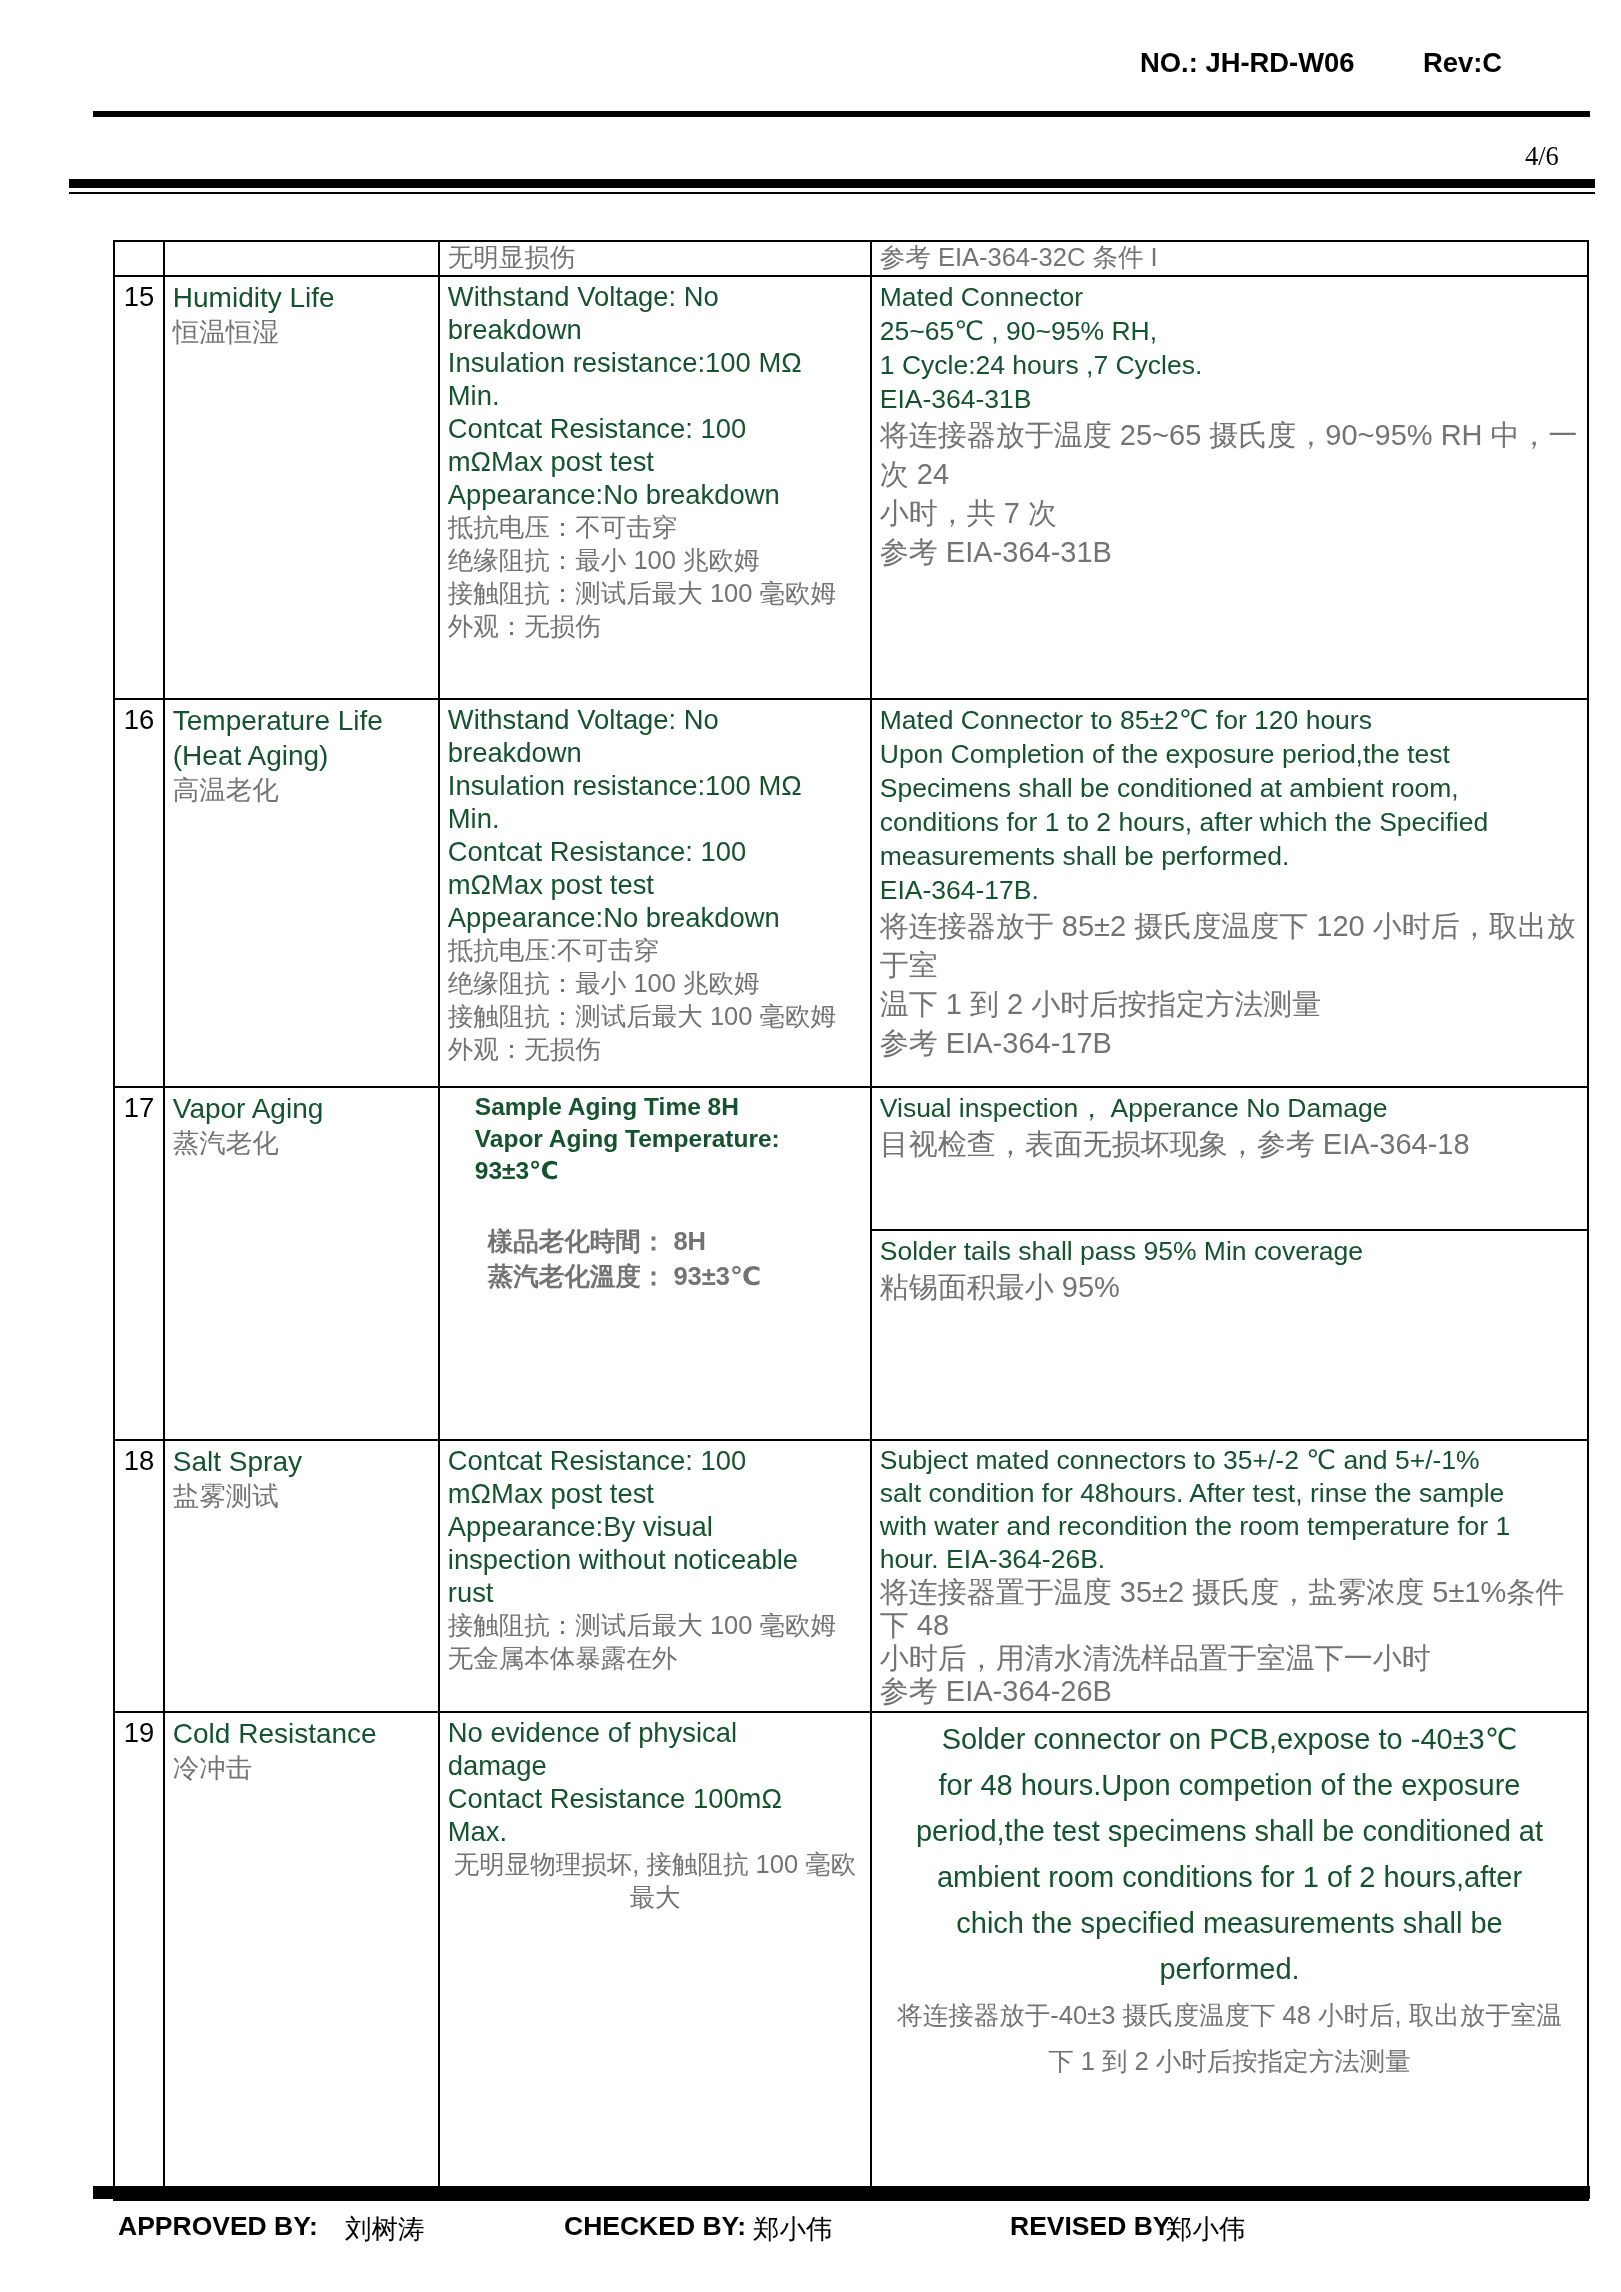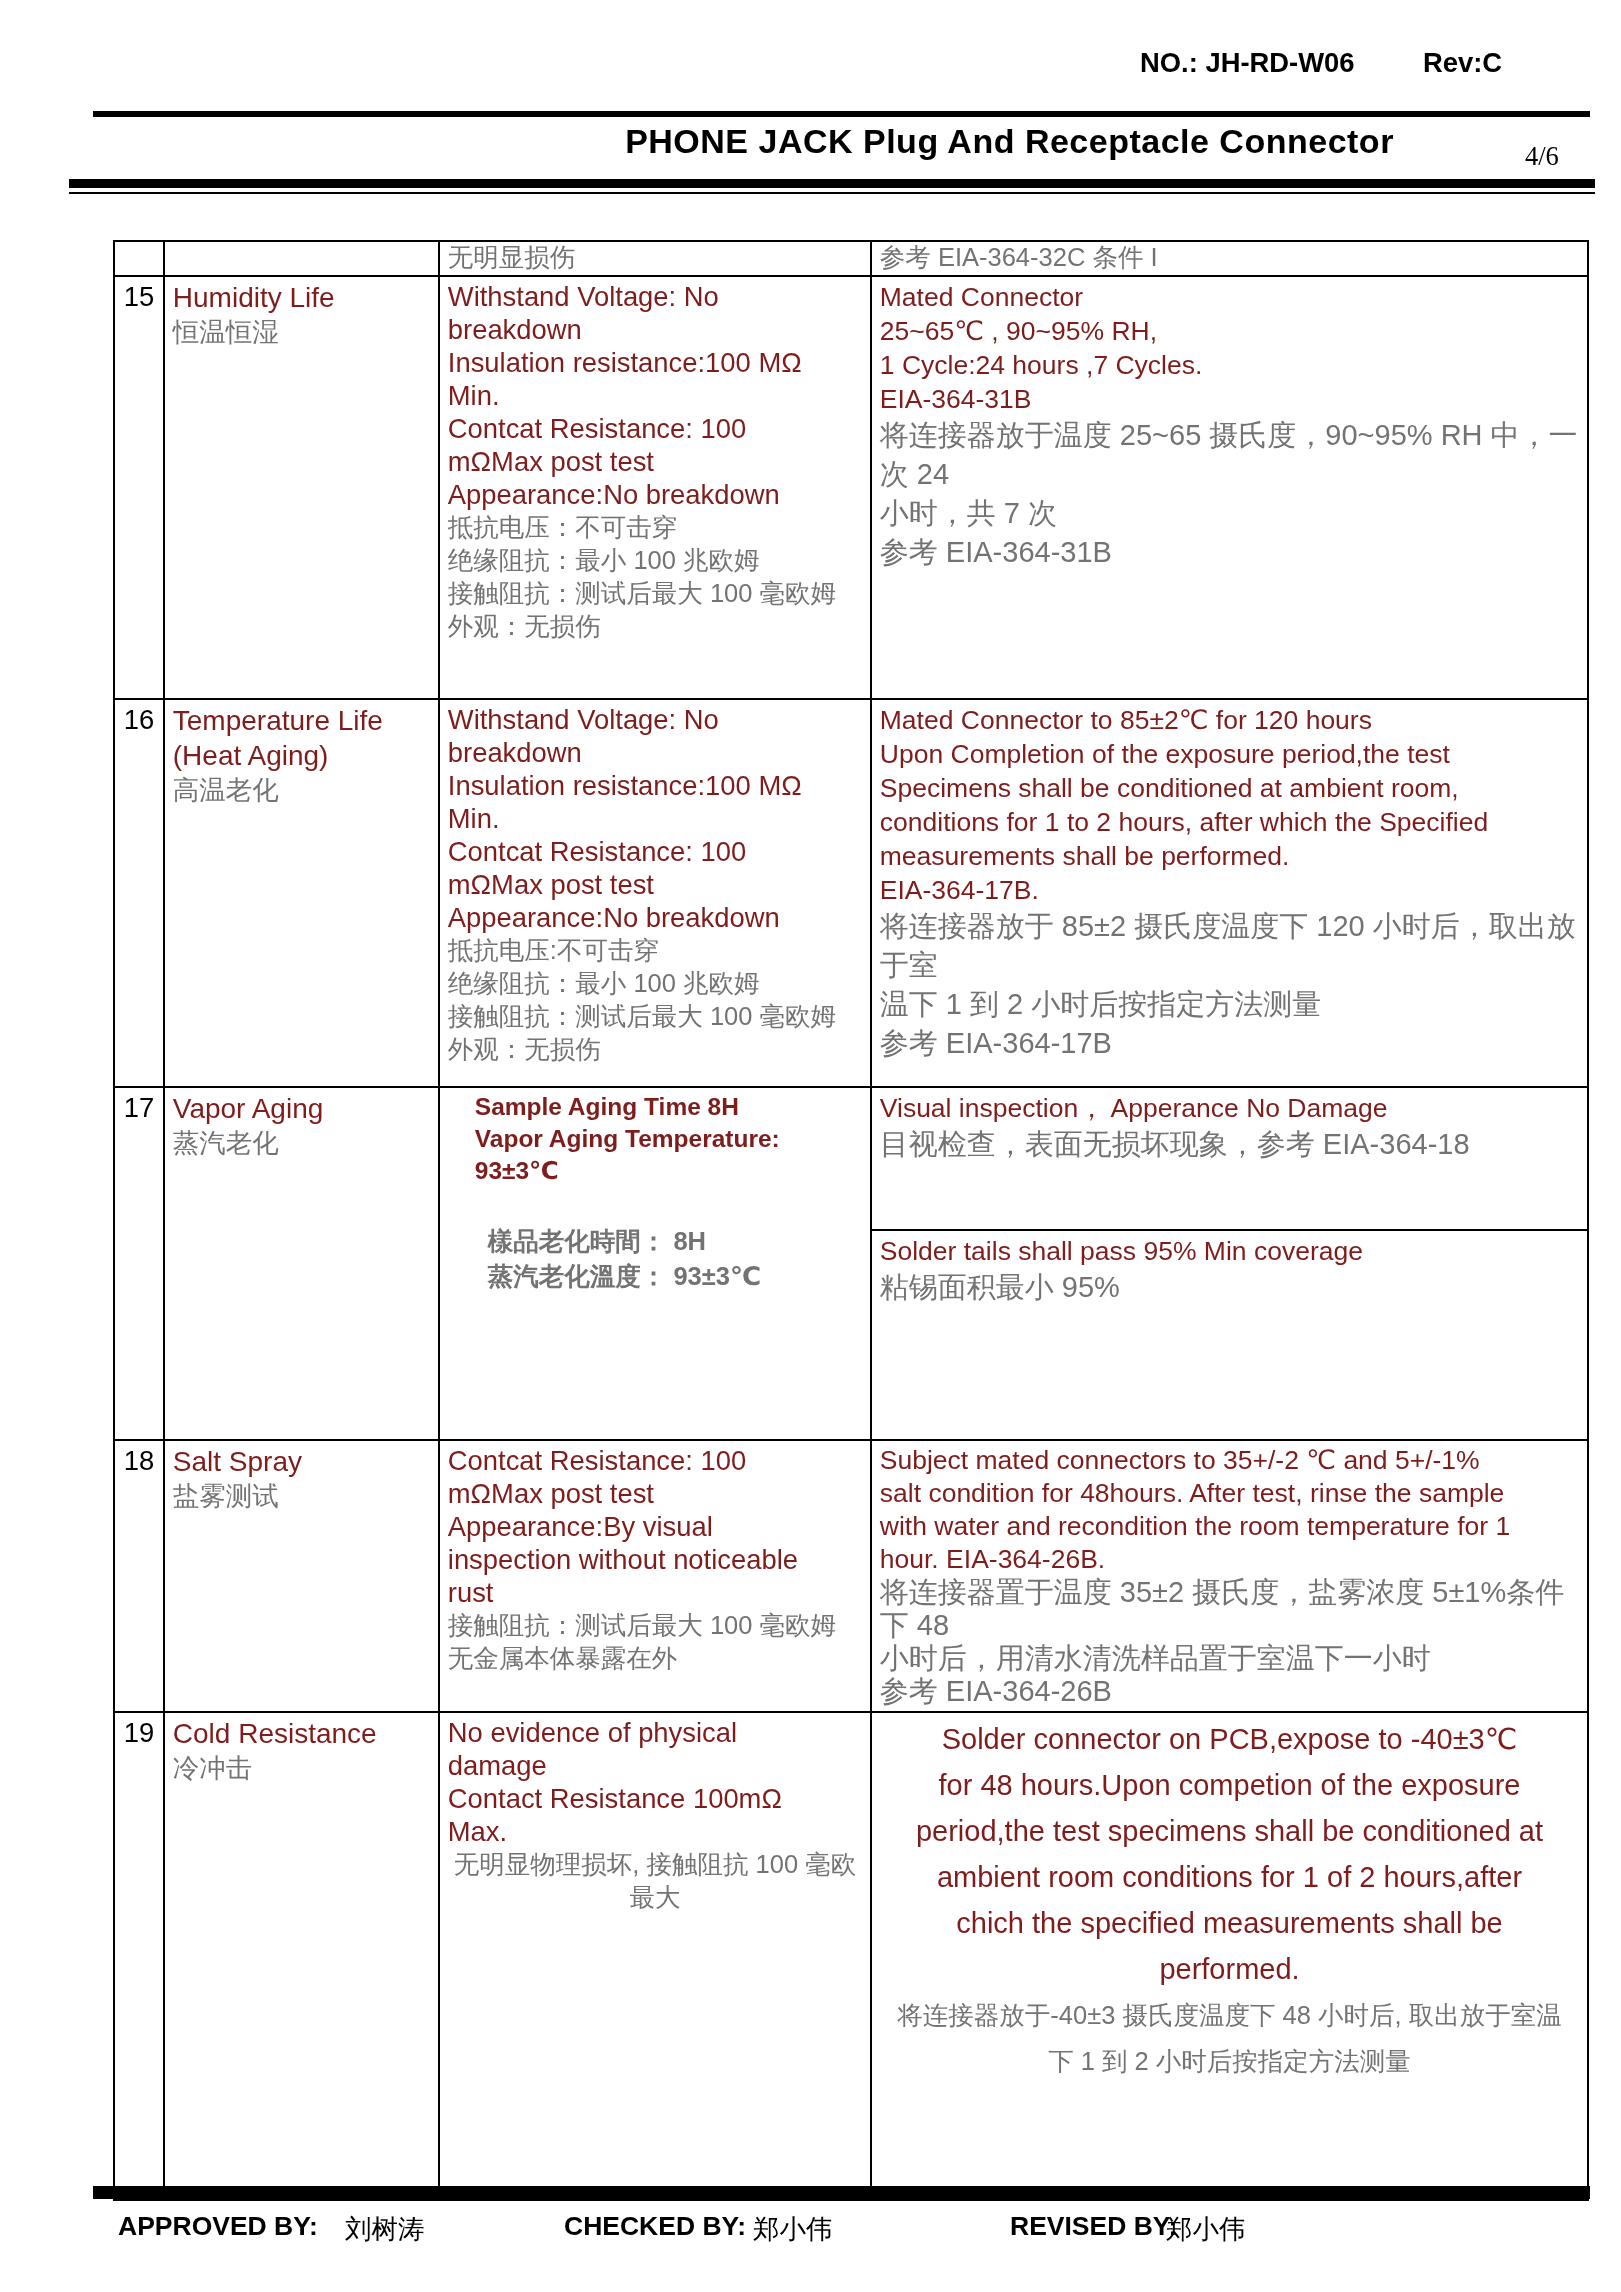--- a/index.html
+++ b/index.html
@@ -19,21 +19,21 @@
   .rule2{position:absolute;left:69px;top:179px;width:1526px;height:14.7px;border-top:9.8px solid #000;border-bottom:2.9px solid #000;box-sizing:border-box;}
   
   table.spec{
     position:absolute;left:113px;top:240px;width:1475px;
     border-collapse:collapse;table-layout:fixed;
   }
   table.spec td{
     border:2.9px solid #000;padding:2.9px 7.8px;vertical-align:top;overflow:hidden;
     font-size:27.4px;line-height:33px;
   }
-  .en{color:#7f1d1d;white-space:pre-line;}
+  .en{color:#14532d;white-space:pre-line;}
   .cn{color:#737373;white-space:pre-line;}
   td.c-no{text-align:center;vertical-align:middle;font-size:27.4px;padding:2.9px 2px;}
   td.c-name{vertical-align:middle;}
   td.c-name .en{font-size:28px;line-height:35px;}
   td.c-name .cn{font-size:26.5px;line-height:35px;}
   td.c-req .en{font-size:27.4px;line-height:33px;}
   td.c-req .cn{font-size:25.5px;line-height:33px;}
   td.c-mth .en{font-size:26.5px;line-height:34px;}
   td.c-mth .cn{font-size:29px;line-height:39px;}
   td.v-mid{vertical-align:middle;}
@@ -67,23 +67,20 @@
   .f-r-lbl{left:1010px;}.f-r-name{left:1166px;}
 </style>
 </head>
 <body>
 
 <div class="page">
 
   <div class="doc-no">NO.: JH-RD-W06</div>
   <div class="rev">Rev:C</div>
   <div class="rule1"></div>
-  <div class="subtitle-wrap">
-    <span class="subtitle">PHONE JACK Plug And Receptacle Connector</span>
-  </div>
   <div class="pageno">4/6</div>
   <div class="rule2"></div>
 
   <table class="spec">
     <colgroup>
       <col style="width:50px">
         <col style="width:275px">
         <col style="width:432px">
         <col style="width:717px">
     </colgroup>

